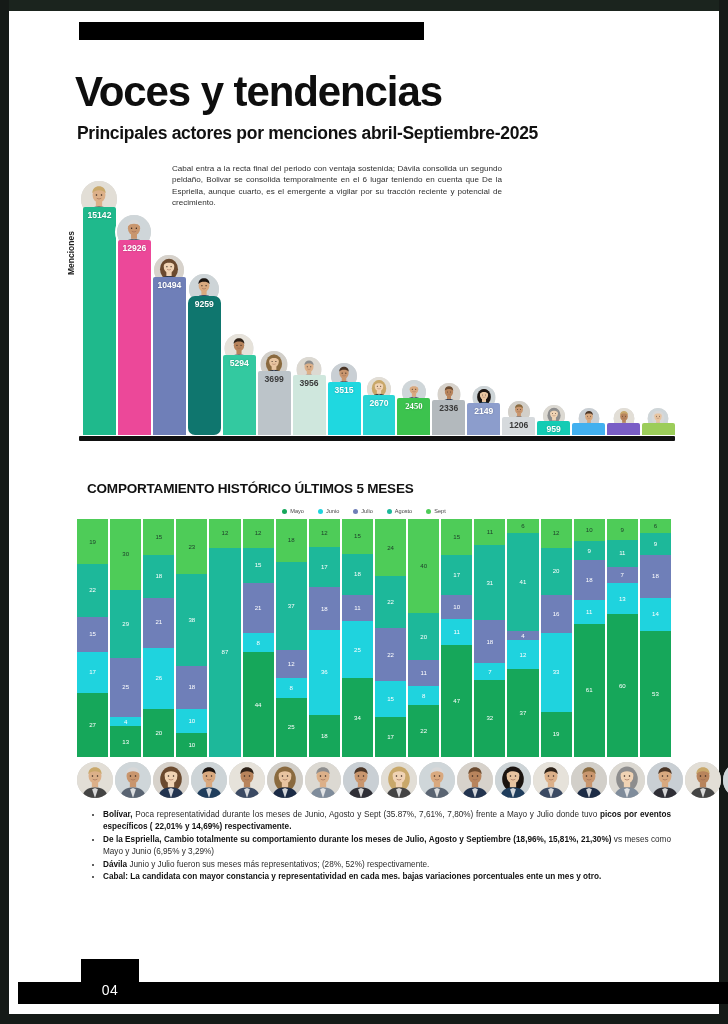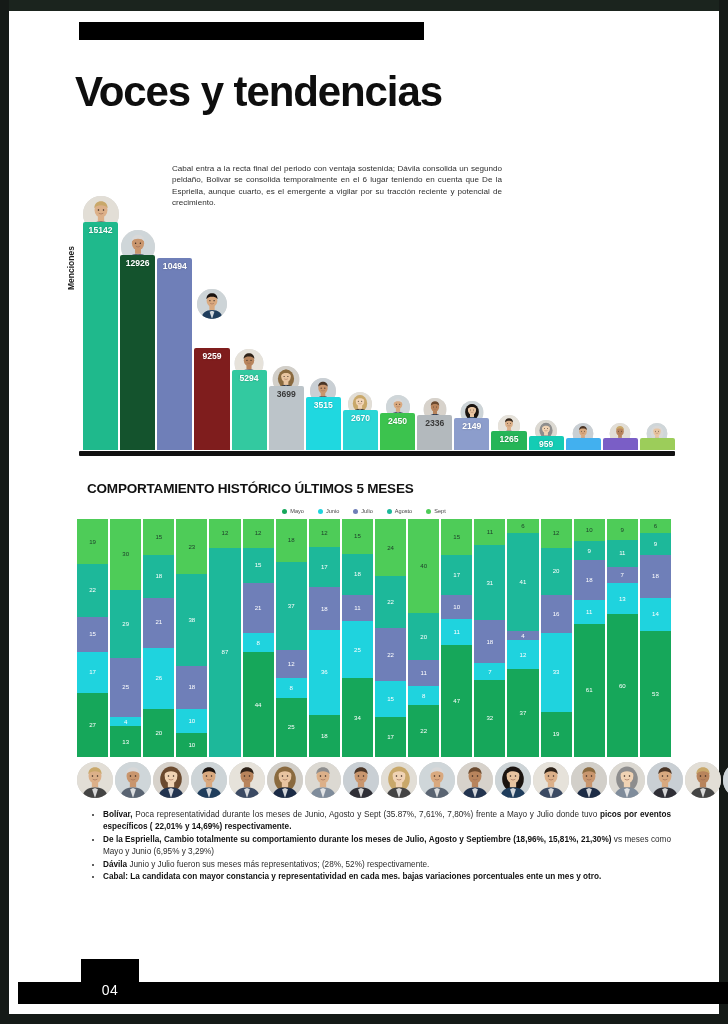--- a/index.html
+++ b/index.html
@@ -37,21 +37,21 @@
     position:absolute; left:68px; top:112px;
     font-size:17.5px; font-weight:bold; color:#111; letter-spacing:-0.3px;
   }
   .lead {
     position:absolute; left:163px; top:152px; width:330px;
     font-size:8.1px; line-height:1.42; color:#2f2f2f; text-align:justify;
   }
 
   
   #barchart {
-    position:absolute; left:66px; top:175px; width:600px; height:270px;
+    position:absolute; left:66px; top:160px; width:600px; height:270px;
   }
   .y-axis-label {
     position:absolute; left:-9px; top:104px;
     transform: rotate(-90deg); transform-origin: left top;
     font-size:8.5px; font-weight:bold; color:#222; white-space:nowrap;
   }
   .bars-row {
     position:absolute; left:8px; bottom:6px; width:592px; height:262px;
     display:flex; align-items:flex-end; gap:2px;
   }
@@ -134,20 +134,21 @@
   <div class="edge-top"></div>
   <div class="edge-left"></div>
   <div class="edge-right"></div>
   <div class="edge-bottom"></div>
 
   <div class="sheet">
 
     <div class="top-black-bar"></div>
 
     <div class="title">Voces y tendencias</div>
+    <div class="subtitle">Principales actores por menciones abril-Septiembre-2025</div>
     <div class="lead">Cabal entra a la recta final del periodo con ventaja sostenida; Dávila consolida un segundo peldaño, Bolivar se consolida temporalmente en el 6 lugar teniendo en cuenta que De la Espriella, aunque cuarto, es el emergente a vigilar por su tracción reciente y potencial de crecimiento.</div>
 
     <div id="barchart">
       <div class="y-axis-label">Menciones</div>
       <div class="bars-row" id="bars-row">
           <div class="barwrap">
             <div class="avatar" style="width: 40px; height: 40px; bottom: 216px;">
               <i><svg viewBox="0 0 40 40" width="100%" height="100%" preserveAspectRatio="xMidYMid slice">
     <rect width="40" height="40" fill="#e2ded6"></rect>
 
@@ -177,21 +178,21 @@
     <ellipse cx="20" cy="15.5" rx="7.2" ry="8.4" fill="#c9966e"></ellipse>
     <path d="M12.6 13.5c0-5.2 3.4-7.8 7.4-7.8s7.4 2.6 7.4 7.8c-1.8-2.4-4.2-3.2-7.4-3.2s-5.6.8-7.4 3.2z" fill="#d8d8d8"></path>
 
     <circle cx="17.2" cy="15.6" r="0.85" fill="#31241c"></circle>
     <circle cx="22.8" cy="15.6" r="0.85" fill="#31241c"></circle>
     <path d="M17.8 19.4q2.2 1.5 4.4 0" stroke="#9c6a54" stroke-width="0.7" fill="none" stroke-linecap="round"></path>
     <path d="M14 40v-8l6-3 6 3v8z" fill="#5a6472" opacity="0.0"></path>
     <path d="M20 29l-3.2 1.4L20 40l3.2-9.6z" fill="#f2f2f2" opacity="0.85"></path>
   </svg></i>
             </div>
-            <div class="bar" style="height: 195px; background: #14532d;">
+            <div class="bar" style="height: 195px; background: #ec4899;">
               <div class="bval">12926</div>
             </div>
           </div>
           <div class="barwrap">
             <div class="avatar" style="width: 34px; height: 34px; bottom: 148px;">
               <i><svg viewBox="0 0 40 40" width="100%" height="100%" preserveAspectRatio="xMidYMid slice">
     <rect width="40" height="40" fill="#d7d2cb"></rect>
     <ellipse cx="20" cy="19" rx="12" ry="14" fill="#6b4a2f"></ellipse>
     <path d="M6 40c0-8 6-12 14-12s14 4 14 12z" fill="#23344f"></path>
     <rect x="16.5" y="20" width="7" height="8" fill="#f0d3b4"></rect>
@@ -199,42 +200,42 @@
     <path d="M12.6 13.5c0-5.2 3.4-7.8 7.4-7.8s7.4 2.6 7.4 7.8c-1.8-2.4-4.2-3.2-7.4-3.2s-5.6.8-7.4 3.2z" fill="#6b4a2f"></path>
     <path d="M12 14c-1.6 5-1.4 10 0 14 1-5 1-9 .6-12z" fill="#6b4a2f"></path>
                   <path d="M28 14c1.6 5 1.4 10 0 14-1-5-1-9-.6-12z" fill="#6b4a2f"></path>
     <circle cx="17.2" cy="15.6" r="0.85" fill="#31241c"></circle>
     <circle cx="22.8" cy="15.6" r="0.85" fill="#31241c"></circle>
     <path d="M17.8 19.4q2.2 1.5 4.4 0" stroke="#9c6a54" stroke-width="0.7" fill="none" stroke-linecap="round"></path>
     <path d="M14 40v-8l6-3 6 3v8z" fill="#23344f" opacity="0.0"></path>
     <path d="M20 29l-3.2 1.4L20 40l3.2-9.6z" fill="#f2f2f2" opacity="0.85"></path>
   </svg></i>
             </div>
-            <div class="bar" style="height: 192px; background: rgb(111, 127, 184);">
+            <div class="bar" style="height: 158px; background: rgb(111, 127, 184);">
               <div class="bval">10494</div>
             </div>
           </div>
           <div class="barwrap">
             <div class="avatar" style="width: 34px; height: 34px; bottom: 129px;">
               <i><svg viewBox="0 0 40 40" width="100%" height="100%" preserveAspectRatio="xMidYMid slice">
     <rect width="40" height="40" fill="#cdd4d7"></rect>
 
     <path d="M6 40c0-8 6-12 14-12s14 4 14 12z" fill="#1f3d5c"></path>
     <rect x="16.5" y="20" width="7" height="8" fill="#d9a97f"></rect>
     <ellipse cx="20" cy="15.5" rx="7.2" ry="8.4" fill="#d9a97f"></ellipse>
     <path d="M12.6 13.5c0-5.2 3.4-7.8 7.4-7.8s7.4 2.6 7.4 7.8c-1.8-2.4-4.2-3.2-7.4-3.2s-5.6.8-7.4 3.2z" fill="#1b1410"></path>
 
     <circle cx="17.2" cy="15.6" r="0.85" fill="#31241c"></circle>
     <circle cx="22.8" cy="15.6" r="0.85" fill="#31241c"></circle>
     <path d="M17.8 19.4q2.2 1.5 4.4 0" stroke="#9c6a54" stroke-width="0.7" fill="none" stroke-linecap="round"></path>
     <path d="M14 40v-8l6-3 6 3v8z" fill="#1f3d5c" opacity="0.0"></path>
     <path d="M20 29l-3.2 1.4L20 40l3.2-9.6z" fill="#f2f2f2" opacity="0.85"></path>
   </svg></i>
             </div>
-            <div class="bar" style="height: 102px; background: #7f1d1d;">
+            <div class="bar" style="height: 139px; background: #0f766e; border-radius: 7px;">
               <div class="bval">9259</div>
             </div>
           </div>
           <div class="barwrap">
             <div class="avatar" style="width: 33px; height: 33px; bottom: 70px;">
               <i><svg viewBox="0 0 40 40" width="100%" height="100%" preserveAspectRatio="xMidYMid slice">
     <rect width="40" height="40" fill="#e6e2da"></rect>
 
     <path d="M6 40c0-8 6-12 14-12s14 4 14 12z" fill="#3b4a63"></path>
     <rect x="16.5" y="20" width="7" height="8" fill="#b8845c"></rect>
@@ -268,20 +269,41 @@
     <path d="M17.8 19.4q2.2 1.5 4.4 0" stroke="#9c6a54" stroke-width="0.7" fill="none" stroke-linecap="round"></path>
     <path d="M14 40v-8l6-3 6 3v8z" fill="#1c2b45" opacity="0.0"></path>
     <path d="M20 29l-3.2 1.4L20 40l3.2-9.6z" fill="#f2f2f2" opacity="0.85"></path>
   </svg></i>
             </div>
             <div class="bar lightbar" style="height: 64px; background: rgb(188, 196, 201);">
               <div class="bval">3699</div>
             </div>
           </div>
           <div class="barwrap">
+            <div class="avatar" style="width: 29px; height: 29px; bottom: 51px;">
+              <i><svg viewBox="0 0 40 40" width="100%" height="100%" preserveAspectRatio="xMidYMid slice">
+    <rect width="40" height="40" fill="#dcd9d2"></rect>
+
+    <path d="M6 40c0-8 6-12 14-12s14 4 14 12z" fill="#7f8c9b"></path>
+    <rect x="16.5" y="20" width="7" height="8" fill="#dcb089"></rect>
+    <ellipse cx="20" cy="15.5" rx="7.2" ry="8.4" fill="#dcb089"></ellipse>
+    <path d="M12.6 13.5c0-5.2 3.4-7.8 7.4-7.8s7.4 2.6 7.4 7.8c-1.8-2.4-4.2-3.2-7.4-3.2s-5.6.8-7.4 3.2z" fill="#8d8d8d"></path>
+
+    <circle cx="17.2" cy="15.6" r="0.85" fill="#31241c"></circle>
+    <circle cx="22.8" cy="15.6" r="0.85" fill="#31241c"></circle>
+    <path d="M17.8 19.4q2.2 1.5 4.4 0" stroke="#9c6a54" stroke-width="0.7" fill="none" stroke-linecap="round"></path>
+    <path d="M14 40v-8l6-3 6 3v8z" fill="#7f8c9b" opacity="0.0"></path>
+    <path d="M20 29l-3.2 1.4L20 40l3.2-9.6z" fill="#f2f2f2" opacity="0.85"></path>
+  </svg></i>
+            </div>
+            <div class="bar lightbar" style="height: 60px; background: rgb(207, 231, 221);">
+              <div class="bval">3956</div>
+            </div>
+          </div>
+          <div class="barwrap">
             <div class="avatar" style="width: 30px; height: 30px; bottom: 44px;">
               <i><svg viewBox="0 0 40 40" width="100%" height="100%" preserveAspectRatio="xMidYMid slice">
     <rect width="40" height="40" fill="#c9cfd4"></rect>
 
     <path d="M6 40c0-8 6-12 14-12s14 4 14 12z" fill="#2f2f36"></path>
     <rect x="16.5" y="20" width="7" height="8" fill="#c9966e"></rect>
     <ellipse cx="20" cy="15.5" rx="7.2" ry="8.4" fill="#c9966e"></ellipse>
     <path d="M12.6 13.5c0-5.2 3.4-7.8 7.4-7.8s7.4 2.6 7.4 7.8c-1.8-2.4-4.2-3.2-7.4-3.2s-5.6.8-7.4 3.2z" fill="#4a3526"></path>
 
     <circle cx="17.2" cy="15.6" r="0.85" fill="#31241c"></circle>
@@ -327,21 +349,21 @@
     <ellipse cx="20" cy="15.5" rx="7.2" ry="8.4" fill="#d9a97f"></ellipse>
     <path d="M12.6 13.5c0-5.2 3.4-7.8 7.4-7.8s7.4 2.6 7.4 7.8c-1.8-2.4-4.2-3.2-7.4-3.2s-5.6.8-7.4 3.2z" fill="#d8d8d8"></path>
 
     <circle cx="17.2" cy="15.6" r="0.85" fill="#31241c"></circle>
     <circle cx="22.8" cy="15.6" r="0.85" fill="#31241c"></circle>
     <path d="M17.8 19.4q2.2 1.5 4.4 0" stroke="#9c6a54" stroke-width="0.7" fill="none" stroke-linecap="round"></path>
     <path d="M14 40v-8l6-3 6 3v8z" fill="#5a6472" opacity="0.0"></path>
     <path d="M20 29l-3.2 1.4L20 40l3.2-9.6z" fill="#f2f2f2" opacity="0.85"></path>
   </svg></i>
             </div>
-            <div class="bar" style="height: 37px; background: rgb(60, 195, 78);">
+            <div class="bar" style="height: 37px; background: rgb(60, 195, 78); font-family: Liberation Serif, serif;">
               <div class="bval">2450</div>
             </div>
           </div>
           <div class="barwrap">
             <div class="avatar" style="width: 27px; height: 27px; bottom: 27px;">
               <i><svg viewBox="0 0 40 40" width="100%" height="100%" preserveAspectRatio="xMidYMid slice">
     <rect width="40" height="40" fill="#d7d2cb"></rect>
 
     <path d="M6 40c0-8 6-12 14-12s14 4 14 12z" fill="#23344f"></path>
     <rect x="16.5" y="20" width="7" height="8" fill="#b8845c"></rect>
@@ -375,38 +397,38 @@
     <path d="M17.8 19.4q2.2 1.5 4.4 0" stroke="#9c6a54" stroke-width="0.7" fill="none" stroke-linecap="round"></path>
     <path d="M14 40v-8l6-3 6 3v8z" fill="#1f3d5c" opacity="0.0"></path>
     <path d="M20 29l-3.2 1.4L20 40l3.2-9.6z" fill="#f2f2f2" opacity="0.85"></path>
   </svg></i>
             </div>
             <div class="bar" style="height: 32px; background: rgb(140, 157, 204);">
               <div class="bval">2149</div>
             </div>
           </div>
           <div class="barwrap">
-            <div class="avatar" style="width: 26px; height: 26px; bottom: 11px;">
-              <i><svg viewBox="0 0 40 40" width="100%" height="100%" preserveAspectRatio="xMidYMid slice">
-    <rect width="40" height="40" fill="#e6e2da"></rect>
-
-    <path d="M6 40c0-8 6-12 14-12s14 4 14 12z" fill="#3b4a63"></path>
-    <rect x="16.5" y="20" width="7" height="8" fill="#dcb089"></rect>
-    <ellipse cx="20" cy="15.5" rx="7.2" ry="8.4" fill="#dcb089"></ellipse>
-    <path d="M12.6 13.5c0-5.2 3.4-7.8 7.4-7.8s7.4 2.6 7.4 7.8c-1.8-2.4-4.2-3.2-7.4-3.2s-5.6.8-7.4 3.2z" fill="#2e2218"></path>
-
-    <circle cx="17.2" cy="15.6" r="0.85" fill="#31241c"></circle>
-    <circle cx="22.8" cy="15.6" r="0.85" fill="#31241c"></circle>
-    <path d="M17.8 19.4q2.2 1.5 4.4 0" stroke="#9c6a54" stroke-width="0.7" fill="none" stroke-linecap="round"></path>
-    <path d="M14 40v-8l6-3 6 3v8z" fill="#3b4a63" opacity="0.0"></path>
-    <path d="M20 29l-3.2 1.4L20 40l3.2-9.6z" fill="#f2f2f2" opacity="0.85"></path>
-  </svg></i>
-            </div>
-            <div class="bar" style="height: 19px; background: rgb(38, 181, 88);">
-              <div class="bval">1265</div>
+            <div class="avatar" style="width: 26px; height: 26px; bottom: 10px;">
+              <i><svg viewBox="0 0 40 40" width="100%" height="100%" preserveAspectRatio="xMidYMid slice">
+    <rect width="40" height="40" fill="#d2cfc9"></rect>
+
+    <path d="M6 40c0-8 6-12 14-12s14 4 14 12z" fill="#1c2b45"></path>
+    <rect x="16.5" y="20" width="7" height="8" fill="#c9966e"></rect>
+    <ellipse cx="20" cy="15.5" rx="7.2" ry="8.4" fill="#c9966e"></ellipse>
+    <path d="M12.6 13.5c0-5.2 3.4-7.8 7.4-7.8s7.4 2.6 7.4 7.8c-1.8-2.4-4.2-3.2-7.4-3.2s-5.6.8-7.4 3.2z" fill="#8a6a3f"></path>
+
+    <circle cx="17.2" cy="15.6" r="0.85" fill="#31241c"></circle>
+    <circle cx="22.8" cy="15.6" r="0.85" fill="#31241c"></circle>
+    <path d="M17.8 19.4q2.2 1.5 4.4 0" stroke="#9c6a54" stroke-width="0.7" fill="none" stroke-linecap="round"></path>
+    <path d="M14 40v-8l6-3 6 3v8z" fill="#1c2b45" opacity="0.0"></path>
+    <path d="M20 29l-3.2 1.4L20 40l3.2-9.6z" fill="#f2f2f2" opacity="0.85"></path>
+  </svg></i>
+            </div>
+            <div class="bar lightbar" style="height: 18px; background: rgb(214, 218, 221);">
+              <div class="bval">1206</div>
             </div>
           </div>
           <div class="barwrap">
             <div class="avatar" style="width: 26px; height: 26px; bottom: 6px;">
               <i><svg viewBox="0 0 40 40" width="100%" height="100%" preserveAspectRatio="xMidYMid slice">
     <rect width="40" height="40" fill="#dcd9d2"></rect>
     <ellipse cx="20" cy="19" rx="12" ry="14" fill="#8d8d8d"></ellipse>
     <path d="M6 40c0-8 6-12 14-12s14 4 14 12z" fill="#7f8c9b"></path>
     <rect x="16.5" y="20" width="7" height="8" fill="#f0d3b4"></rect>
     <ellipse cx="20" cy="15.5" rx="7.2" ry="8.4" fill="#f0d3b4"></ellipse>

